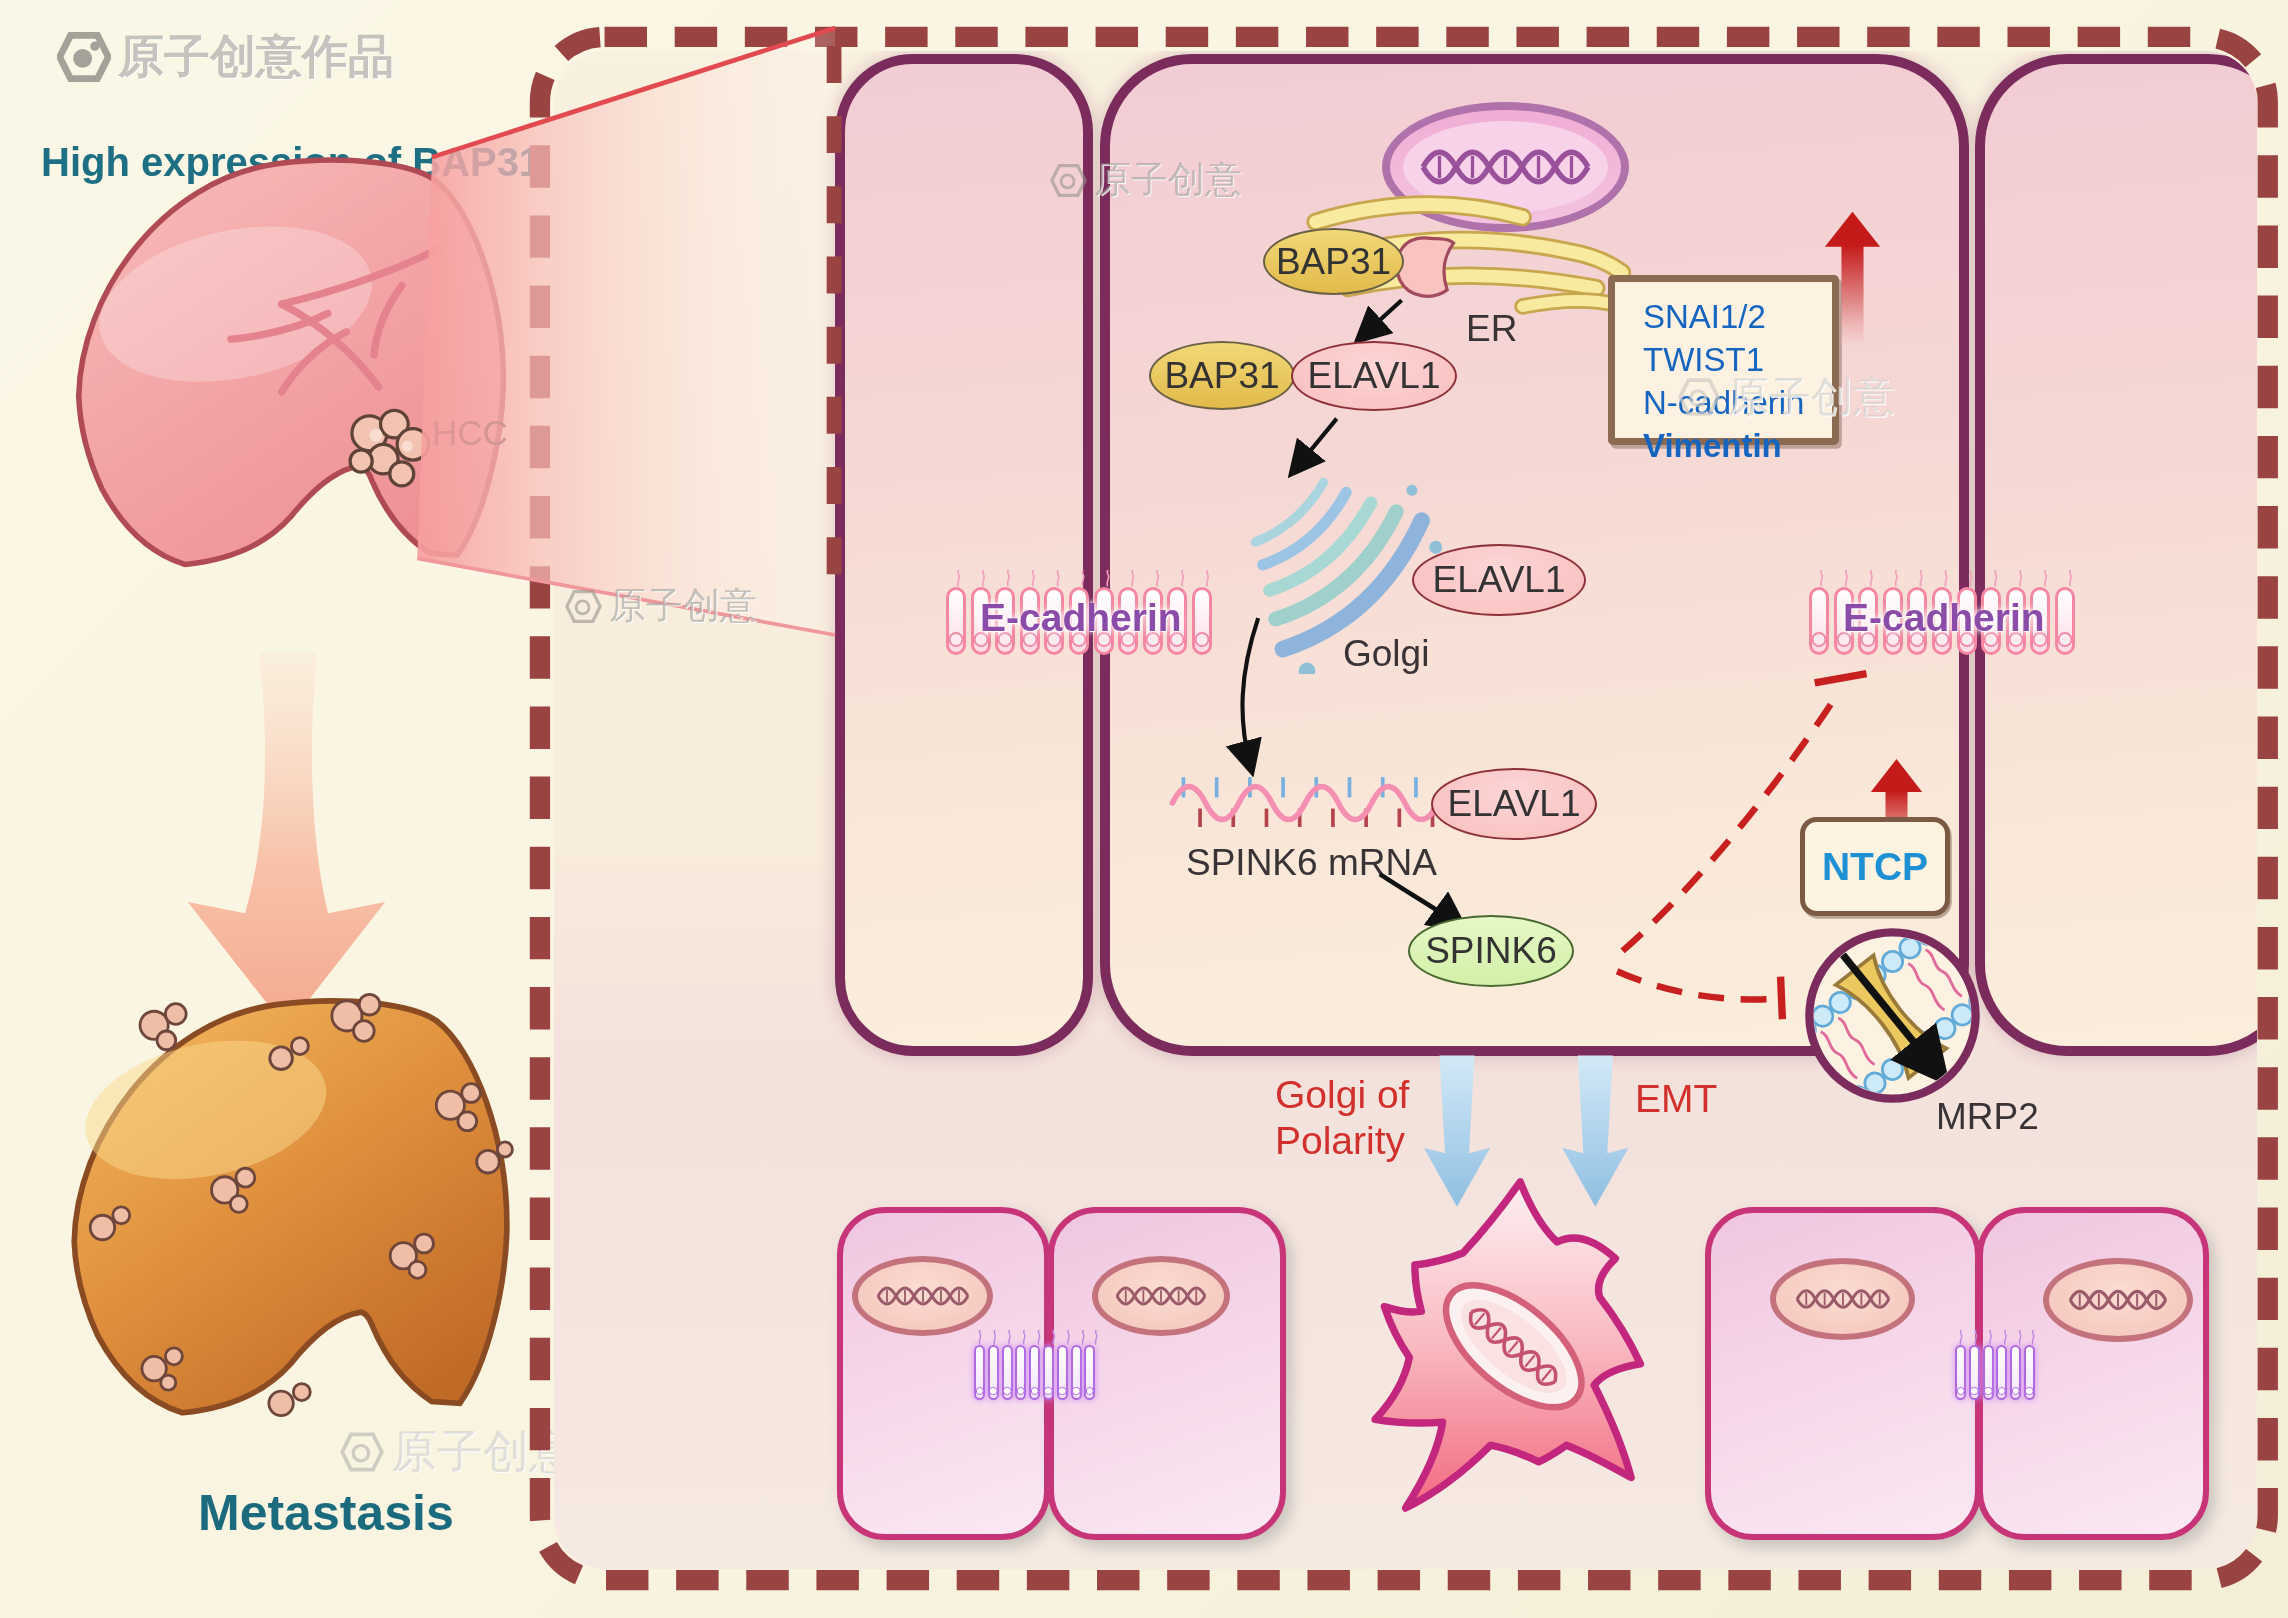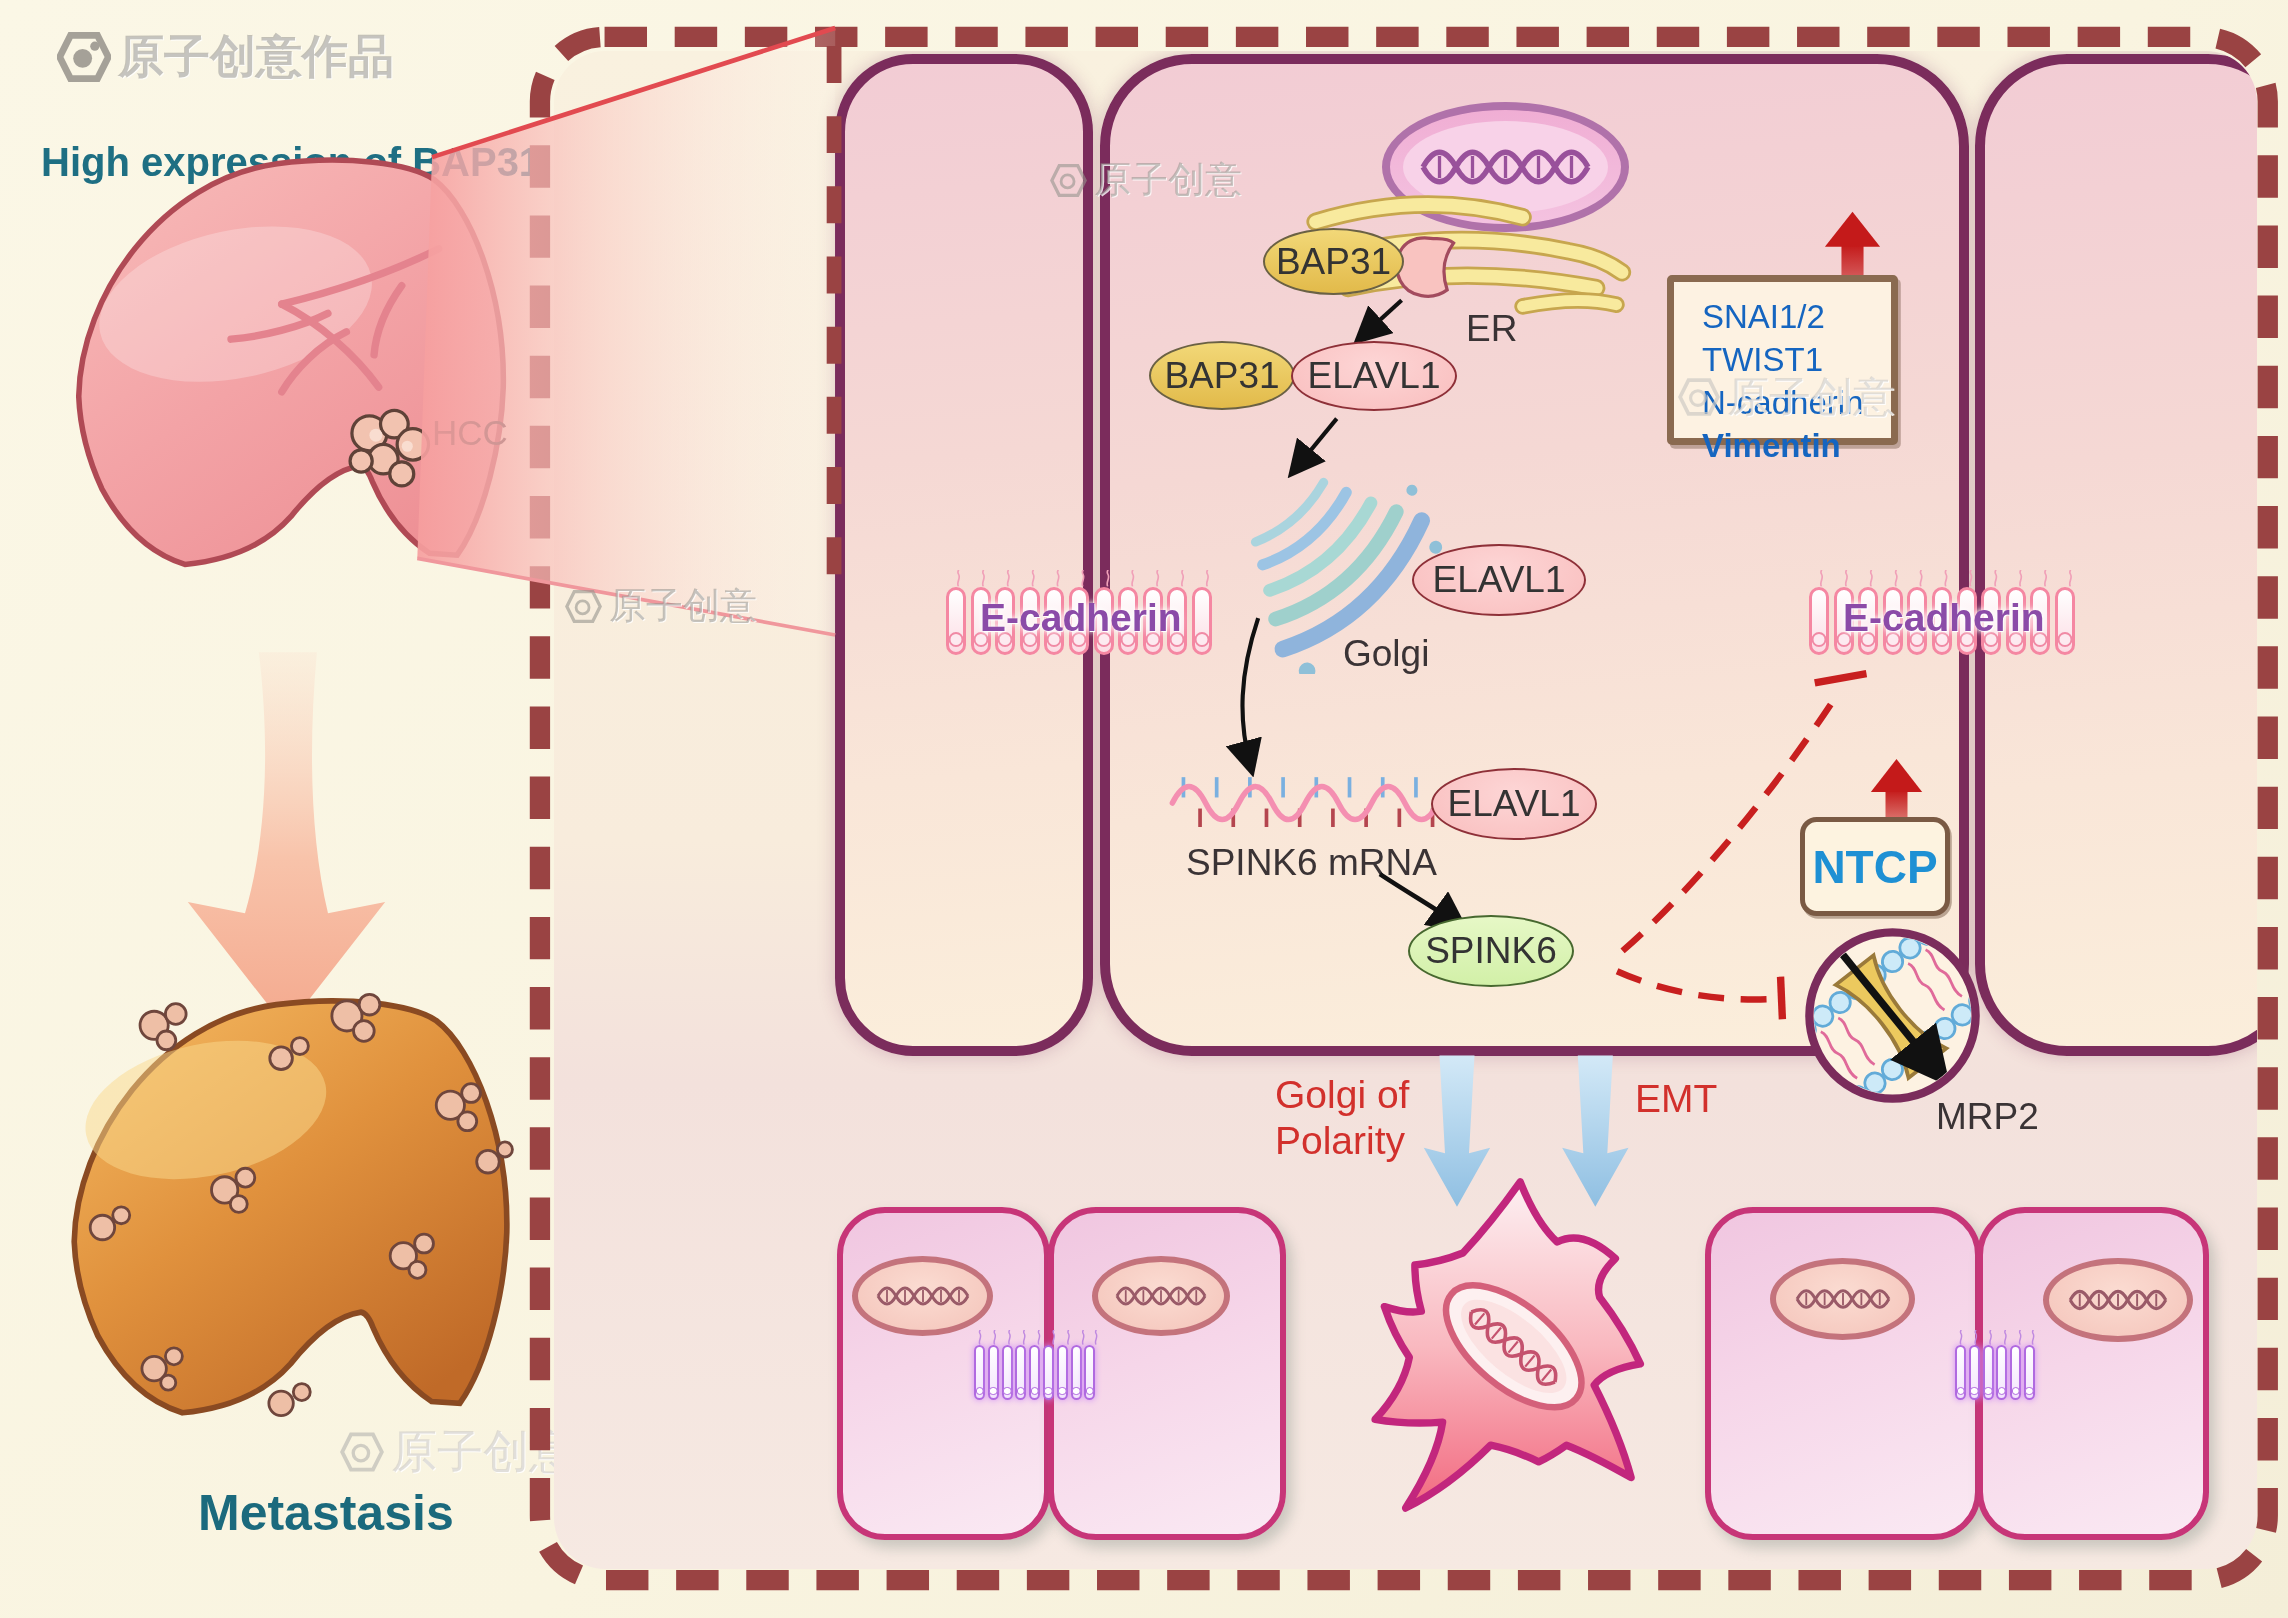--- a/index.html
+++ b/index.html
@@ -395,37 +395,37 @@
         <linearGradient id="redfade1" x1="0" y1="0" x2="0" y2="1">
       <stop offset="0" stop-color="#c41a1a"></stop>
           <stop offset="0.8" stop-color="rgba(196,26,26,0.2)"></stop>
           <stop offset="1" stop-color="rgba(196,26,26,0)"></stop>
         </linearGradient>
       </defs>
     <path d="M30,2 L58,38 L2,38 Z" fill="#c41a1a"></path>
     <rect x="18" y="36" width="24" height="74" fill="url(#redfade1)"></rect>
   </svg>
   <div class="abs" style="left:1800px;top:817px;width:140px;height:89px;border:5.5px solid #7a5a44;border-radius:16.6px;
-       background:#fdf3e0;display:flex;align-items:center;justify-content:center;font-size:46px;font-weight:600;color:#1e90d4;
+       background:#fdf3e0;display:flex;align-items:center;justify-content:center;font-size:39px;font-weight:600;color:#1e90d4;
        box-shadow:1.8px 2.8px 0 rgba(90,60,40,.4);">
     <span>NTCP</span>
     </div>
 
   <svg class="abs" style="left:1823px;top:210px;" width="59" height="138" viewBox="0 0 64 150">
     <defs>
         <linearGradient id="redfade2" x1="0" y1="0" x2="0" y2="1">
       <stop offset="0" stop-color="#c41a1a"></stop>
           <stop offset="0.8" stop-color="rgba(196,26,26,0.15)"></stop>
           <stop offset="1" stop-color="rgba(196,26,26,0)"></stop>
         </linearGradient>
       </defs>
     <path d="M32,2 L62,40 L2,40 Z" fill="#c41a1a"></path>
     <rect x="20" y="38" width="24" height="110" fill="url(#redfade2)"></rect>
   </svg>
-  <div class="abs" style="left:1667px;top:275px;width:231px;height:170px;border:7.4px solid #8a6a50;border-radius:5px;
+  <div class="abs" style="left:1608px;top:275px;width:231px;height:170px;border:7.4px solid #8a6a50;border-radius:5px;
        background:#fdf2e2;box-shadow:2.8px 3.7px 0 rgba(90,60,40,.35);padding:13px 0 0 28px;box-sizing:border-box;">
     <div class="tfline">SNAI1/2</div>
     <div class="tfline">TWIST1</div>
     <div class="tfline">N-cadherin</div>
     <div class="tfline tfbold">Vimentin</div>
   </div>
 
   <div class="abs" style="left:946px;top:570px;width:286px;">
     <svg width="277" height="16.6" style="color:#f0a0b8;display:block;margin-left:3.7px" viewBox="0 0 300 18">
       <use href="#cil" x="4" width="10" height="18"></use>

